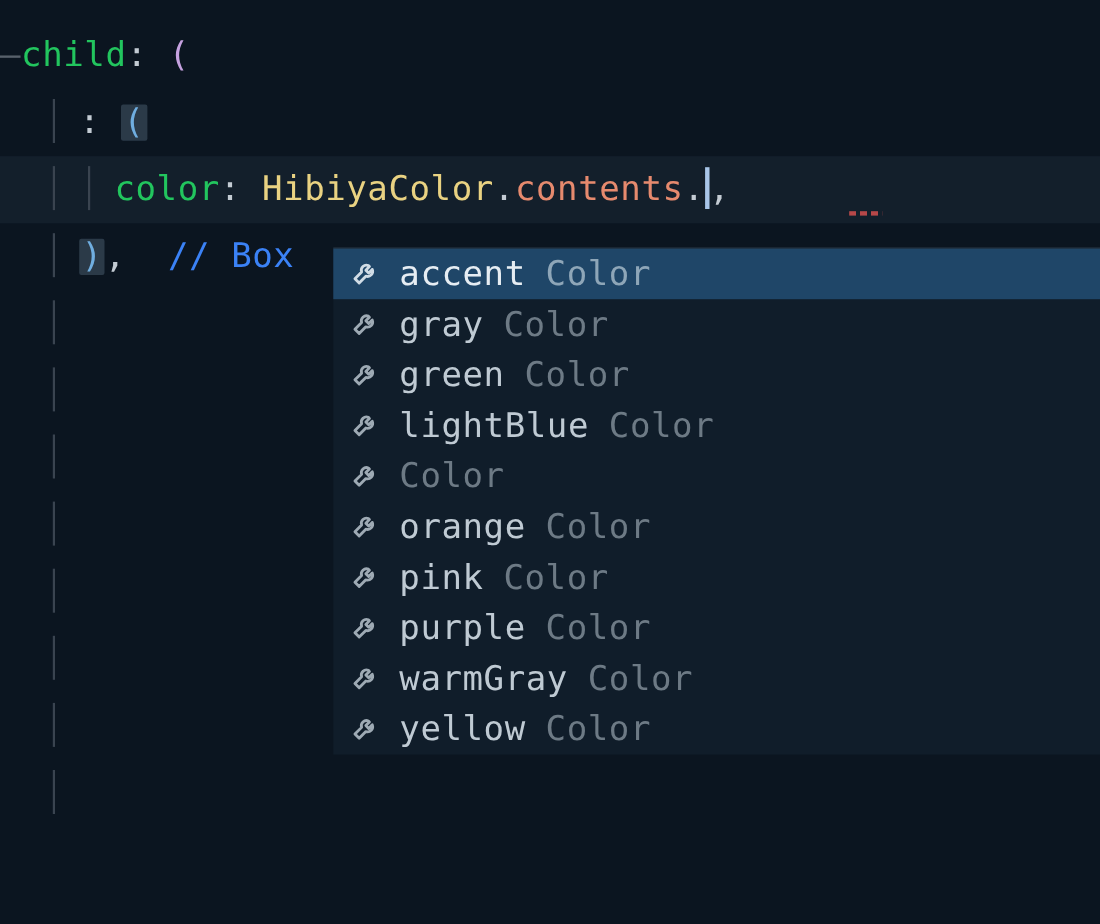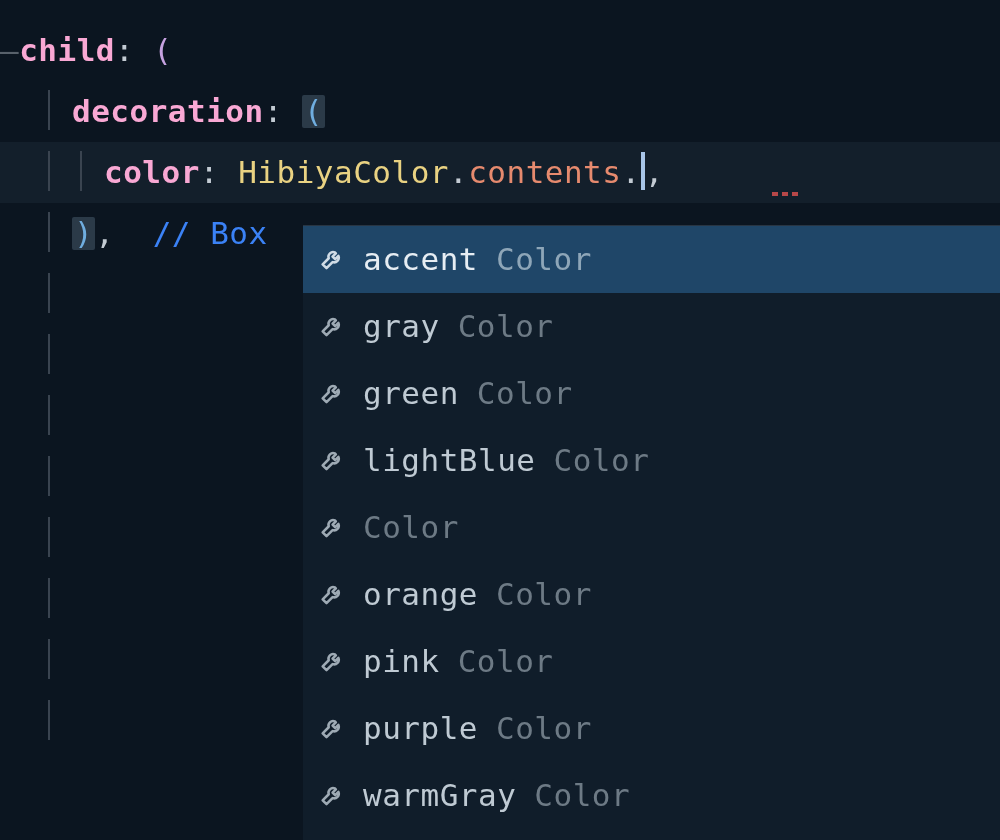--- a/index.html
+++ b/index.html
@@ -32,21 +32,21 @@
   .guide-dash {
     color: #58616b;
   }
   .guide-bar {
     display: inline-block;
     width: 2px; height: 40px;
     background: #3a4450;
     vertical-align: middle;
     margin: 0 8px 4px 8px;
   }
-  .t-keyword   { color: #f9a8d4; font-weight: bold; }
+  .t-keyword   { color: #22c55e; }
   .t-default   { color: #c3cbd3; }
   .t-type      { color: #e9d282; }
   .t-paren1    { color: #c6a2e0; }
   .t-paren2    { color: #70aee0; }
   .t-member    { color: #e68a6e; }
   .t-comment   { color: #3b82f6; text-align: right; }
   .bracket-hl {
     background: #2b3a48;
     padding: 1px 2px;
     border-radius: 2px;
@@ -69,21 +69,21 @@
   .ac-popup {
     position: absolute;
     left: 303px;
     top: 225px;
     width: 697px;
     background: #101d2a;
     border-top: 1px solid #283543;
     z-index: 10;
   }
   .ac-item {
-    height: 67px;
+    height: 46px;
     display: flex;
     align-items: center;
     padding-left: 14px;
     color: #9eaab4;
     cursor: pointer;
   }
   .ac-item.selected {
     background: #1f4668;
   }
   .ac-item.selected .ac-label { color: #e6edf3; }
@@ -103,21 +103,21 @@
 </head>
 <body>
 
 <div class="editor">
 
   <div class="code-line">
     <span class="guide-dash">—</span><span class="t-keyword">child</span><span class="t-default">: </span><span class="t-paren1">(</span>
   </div>
 
   <div class="code-line">
-    <span style="width:40px;display:inline-block"></span><span class="guide-bar"></span><span style="width:14px;display:inline-block"></span><span class="t-keyword">decoration</span><span class="t-default">: </span><span class="t-paren2 bracket-hl">(</span>
+    <span style="width:40px;display:inline-block"></span><span class="guide-bar"></span><span style="width:14px;display:inline-block"></span><span class="t-default">: </span><span class="t-paren2 bracket-hl">(</span>
   </div>
 
   <div class="code-line hl">
     <span style="width:40px;display:inline-block"></span><span class="guide-bar"></span><span style="width:14px;display:inline-block"></span><span class="guide-bar"></span><span style="width:14px;display:inline-block"></span><span class="t-keyword">color</span><span class="t-default">: </span><span class="t-type">HibiyaColor</span><span class="t-default">.</span><span class="t-member">contents</span><span class="t-default">.</span><span class="cursor"></span><span class="t-default">,</span>
     <span class="error-underline" style="left:772px;top:50px;width:30px"></span>
   </div>
 
 
   <div class="code-line">
     <span style="width:40px;display:inline-block"></span><span class="guide-bar"></span><span style="width:14px;display:inline-block"></span><span class="t-paren2 bracket-hl">)</span><span class="t-default">,</span><span class="t-comment">  // Box</span>
@@ -212,17 +212,18 @@
         </span>
         <span class="ac-label">warmGray</span>
         <span class="ac-type">Color</span>
       </div>
       <div class="ac-item">
         <span class="ac-icon">
           <svg viewBox="0 0 24 24">
             <path d="M14.5 5.5a4 4 0 0 0-5.3 5.0L4 15.7l3.3 3.3 5.2-5.2a4 4 0 0 0 5.0-5.3l-2.8 2.8-2.2-2.2 2.8-2.8z"></path>
           </svg>
         </span>
+        <span class="ac-label">yellow</span>
         <span class="ac-type">Color</span>
       </div>
     </div>
 
 </div>
 
 </body></html>

